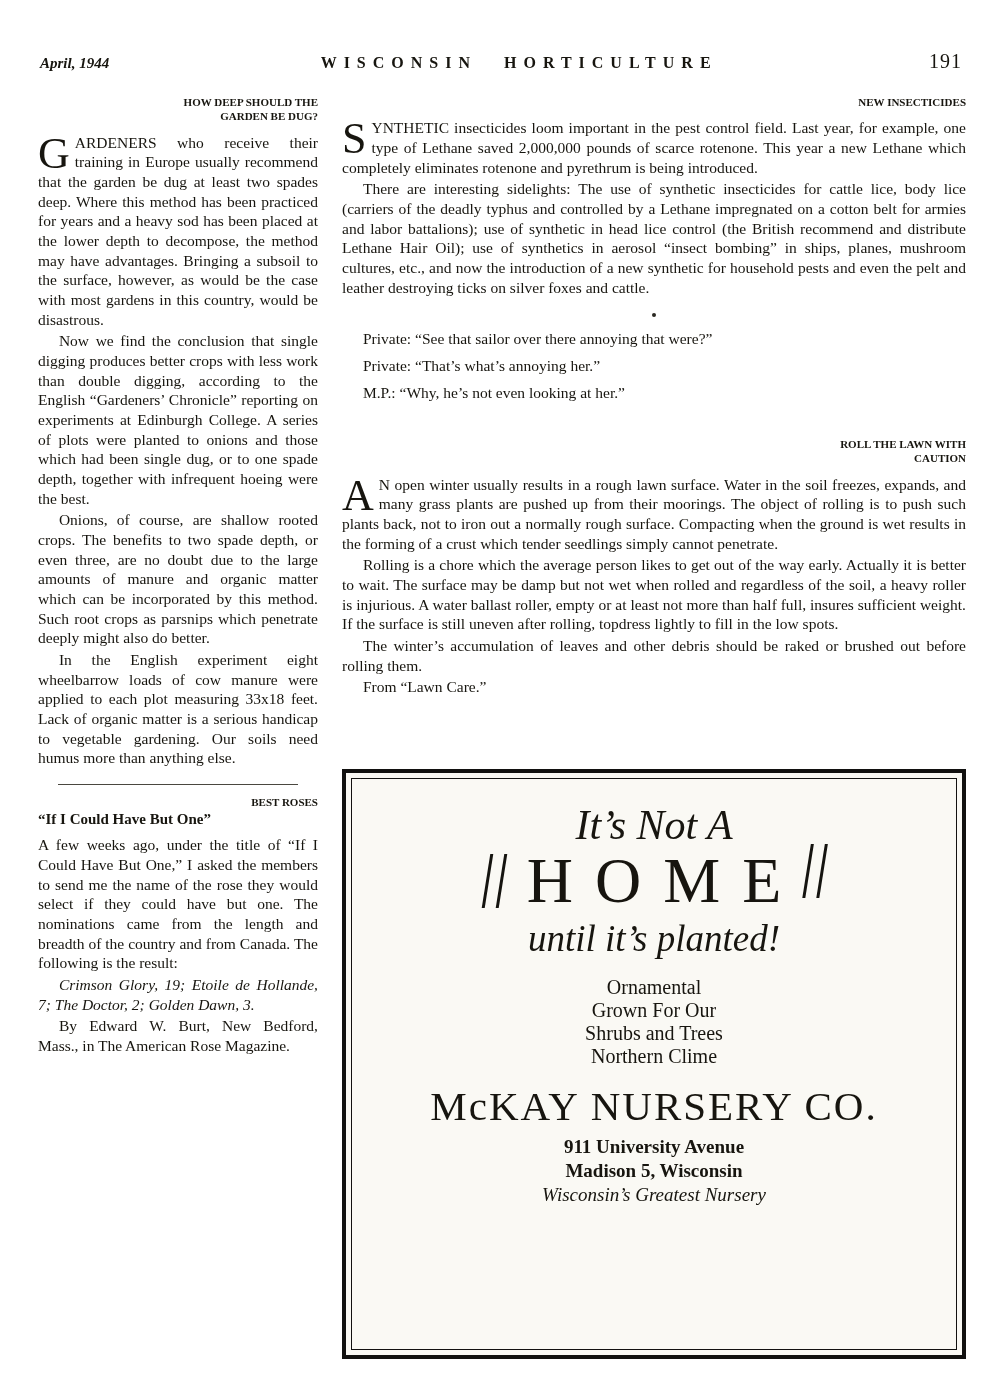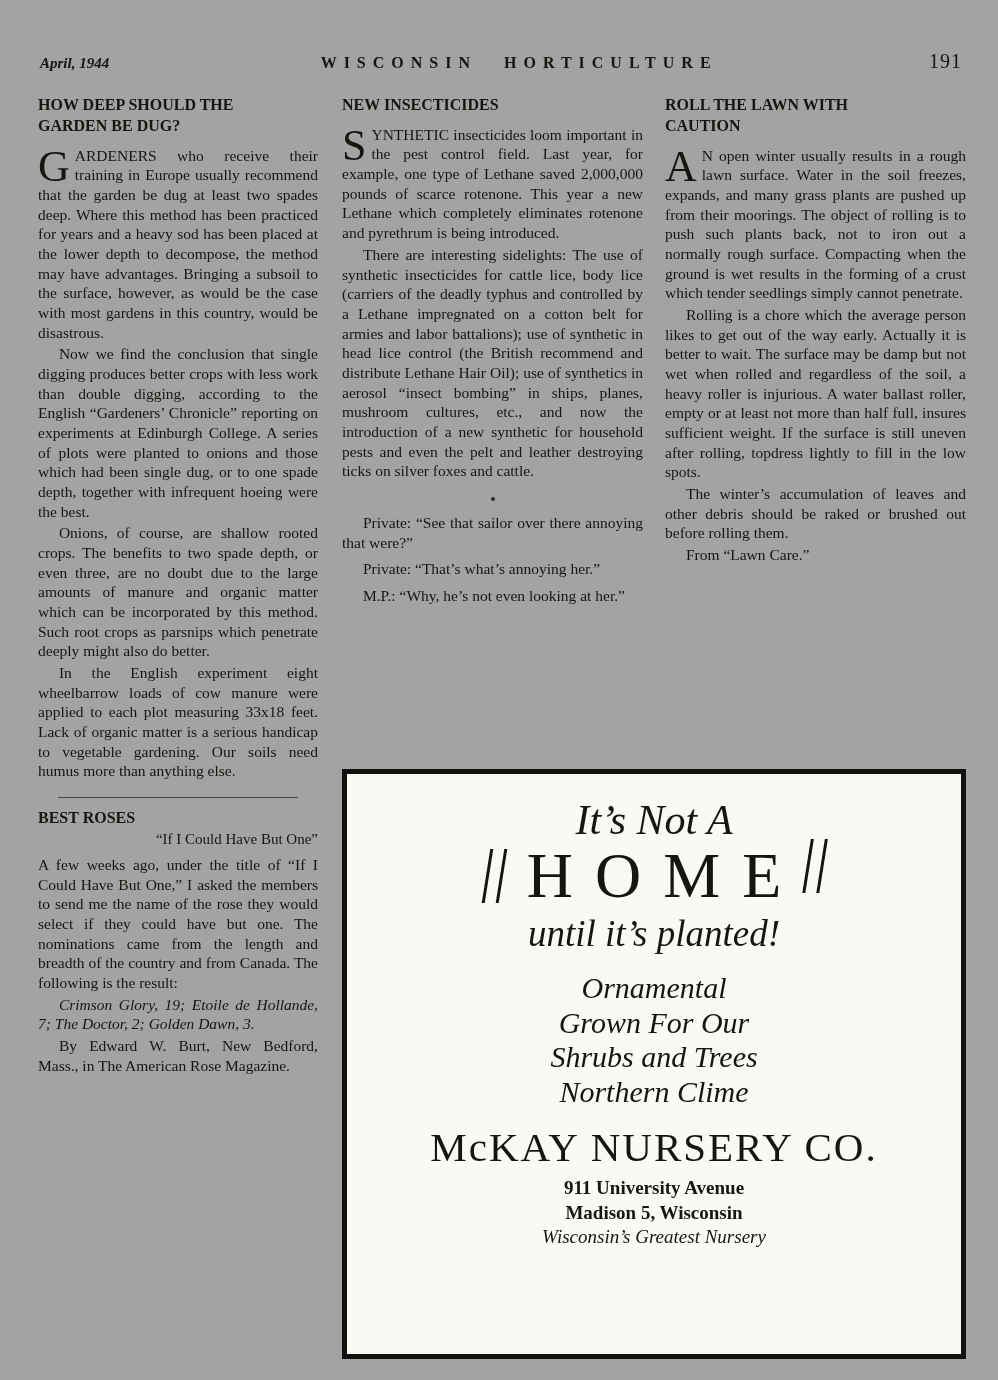--- a/index.html
+++ b/index.html
@@ -1,21 +1,21 @@
 <!DOCTYPE html>
 <html><head>
 <meta charset="utf-8">
 <style>
   html, body { margin:0; padding:0; background:#efeeea; }
   .page {
     position: relative;
     width: 998px;
     height: 1380px;
     margin: 0 auto;
-    background: #a3a3a3;
+    background: #ffffff;
     color: #17150f;
     font-family: "Liberation Serif", "DejaVu Serif", serif;
     box-sizing: border-box;
     padding: 50px 32px 24px 38px;
     overflow: hidden;
   }
   
   .masthead {
     display: flex;
     justify-content: space-between;
@@ -23,32 +23,32 @@
     padding: 0 4px 6px 2px;
   }
   .m-date { font-style: italic; font-weight: bold; font-size: 15px; }
   .m-title { font-weight: bold; font-size: 16px; letter-spacing: 7px; word-spacing: 16px; }
   .m-page { font-size: 20px; letter-spacing: 1px; }
 
   
   .columns { display: flex; gap: 24px; margin-top: 12px; height: 1268px; overflow: hidden; }
   .col-left { width: 280px; flex: none; }
   .right-area { flex: 1; display: flex; flex-direction: column; min-width: 0; }
-  .two-cols { display: flex; gap: 22px; min-height: 662px; }
+  .two-cols { display: flex; gap: 22px; min-height: 662px; flex-direction: column; }
   .two-cols .col { flex: 1; min-width: 0; }
 
   .article-title {
-    text-align: left;
+    text-align: right;
     font-weight: bold;
-    font-size: 16px;
+    font-size: 11px;
     line-height: 1.3;
     margin: 4px 0 9px;
   }
   .article-title.roses { margin: 10px 0 2px; font-family: Liberation Serif, serif; }
-  .subtitle { text-align: right; font-weight: normal; font-size: 15px; margin-bottom: 7px; }
+  .subtitle { text-align: left; font-weight: bold; font-size: 15px; margin-bottom: 7px; }
 
   .body-text p {
     margin: 0;
     font-size: 15.5px;
     line-height: 1.27;
     text-align: justify;
   }
   p.para { text-indent: 1.35em; margin-top: 2px; }
   p.italic { font-style: italic; }
   .dropcap {
@@ -59,20 +59,21 @@
   }
   .rule { border-top: 1.5px solid #4a4840; width: 86%; margin: 16px auto 6px; }
   .dot-divider { width: 4px; height: 4px; background:#2a2822; border-radius:50%; margin: 16px auto 12px; }
   .joke p { margin-top: 7px; }
 
   
   .ad-box {
     flex: 1;
     margin-top: 16px;
     border: 4px solid #121110;
+    padding: 5px;
     box-sizing: border-box;
     background: #faf9f4;
   }
   .ad-inner {
     border: 1px solid #121110;
     height: 100%;
     box-sizing: border-box;
     display: flex;
     flex-direction: column;
     align-items: center;
@@ -83,21 +84,21 @@
   .ad-home-row { display: flex; align-items: center; gap: 24px; margin-top: 2px; }
   .deco-mark {
     width: 11px; height: 54px;
     border-left: 3px solid #15140f;
     border-right: 3px solid #15140f;
     transform: skewX(-9deg);
   }
   .deco-mark.right { transform: skewX(-9deg) translateY(-10px); }
   .ad-home { font-size: 64px; line-height: 1.0; letter-spacing: 22px; margin-right: -22px; }
   .ad-line3 { font-style: italic; font-size: 37px; line-height: 1.1; margin-top: 6px; }
-  .ad-body { font-size: 30px; line-height: 1.16; margin-top: 16px; font-style: italic; }
+  .ad-body { font-size: 20px; line-height: 1.16; margin-top: 16px; }
   .ad-company { font-size: 41px; letter-spacing: 2px; margin-top: 16px; line-height: 1.05; }
   .ad-addr { font-weight: bold; font-size: 19px; margin-top: 8px; line-height: 1.2; }
   .ad-addr + .ad-addr { margin-top: 2px; }
   .ad-tagline { font-style: italic; font-size: 19px; margin-top: 1px; }
 </style>
 </head>
 <body>
 
 <div class="page">
 

